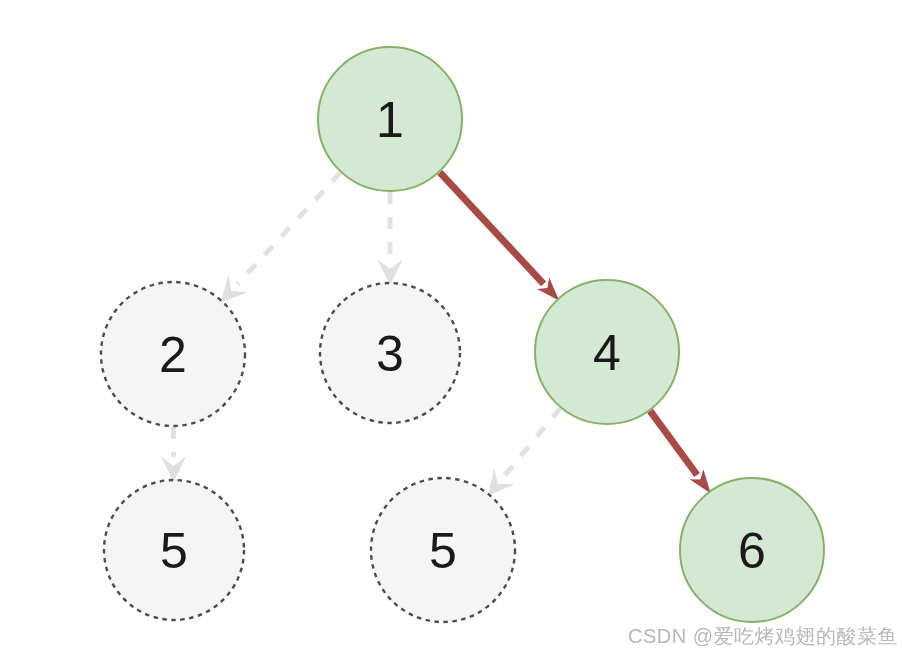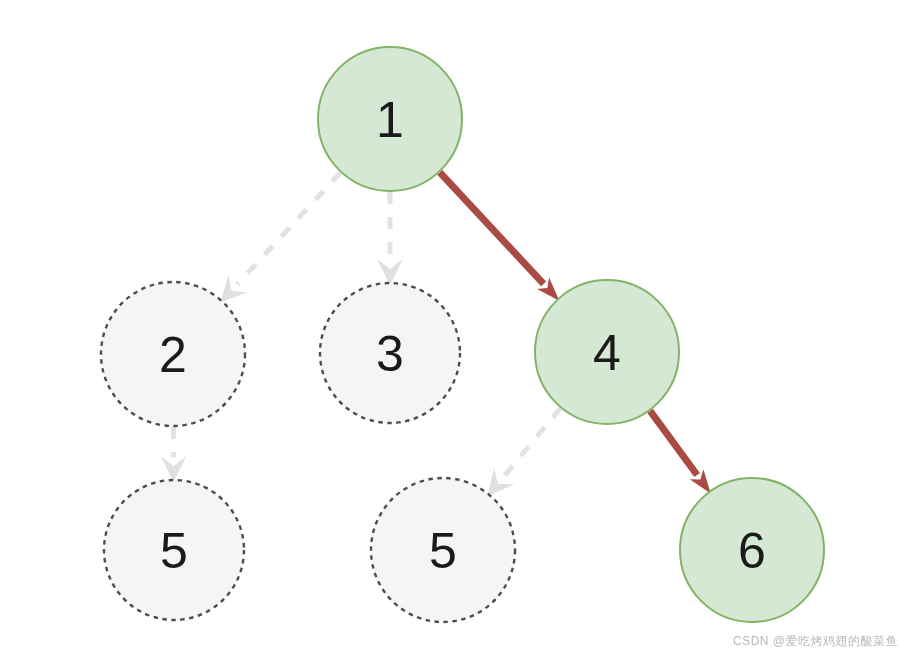--- a/index.html
+++ b/index.html
@@ -52,21 +52,21 @@
     font-family: "Liberation Sans", sans-serif;
     font-size: 50px;
     font-weight: 400;
     text-anchor: middle;
   }
   .watermark {
     position: absolute;
     right: 4px;
     bottom: 2px;
     color: var(--watermark-color, #b8b8b8);
-    font-size: 12px;
+    font-size: 20px;
     letter-spacing: 0.5px;
     white-space: nowrap;
     user-select: none;
     margin-top: 44px;
   }
 </style>
 </head>
 <body>
 
 <div class="stage">

